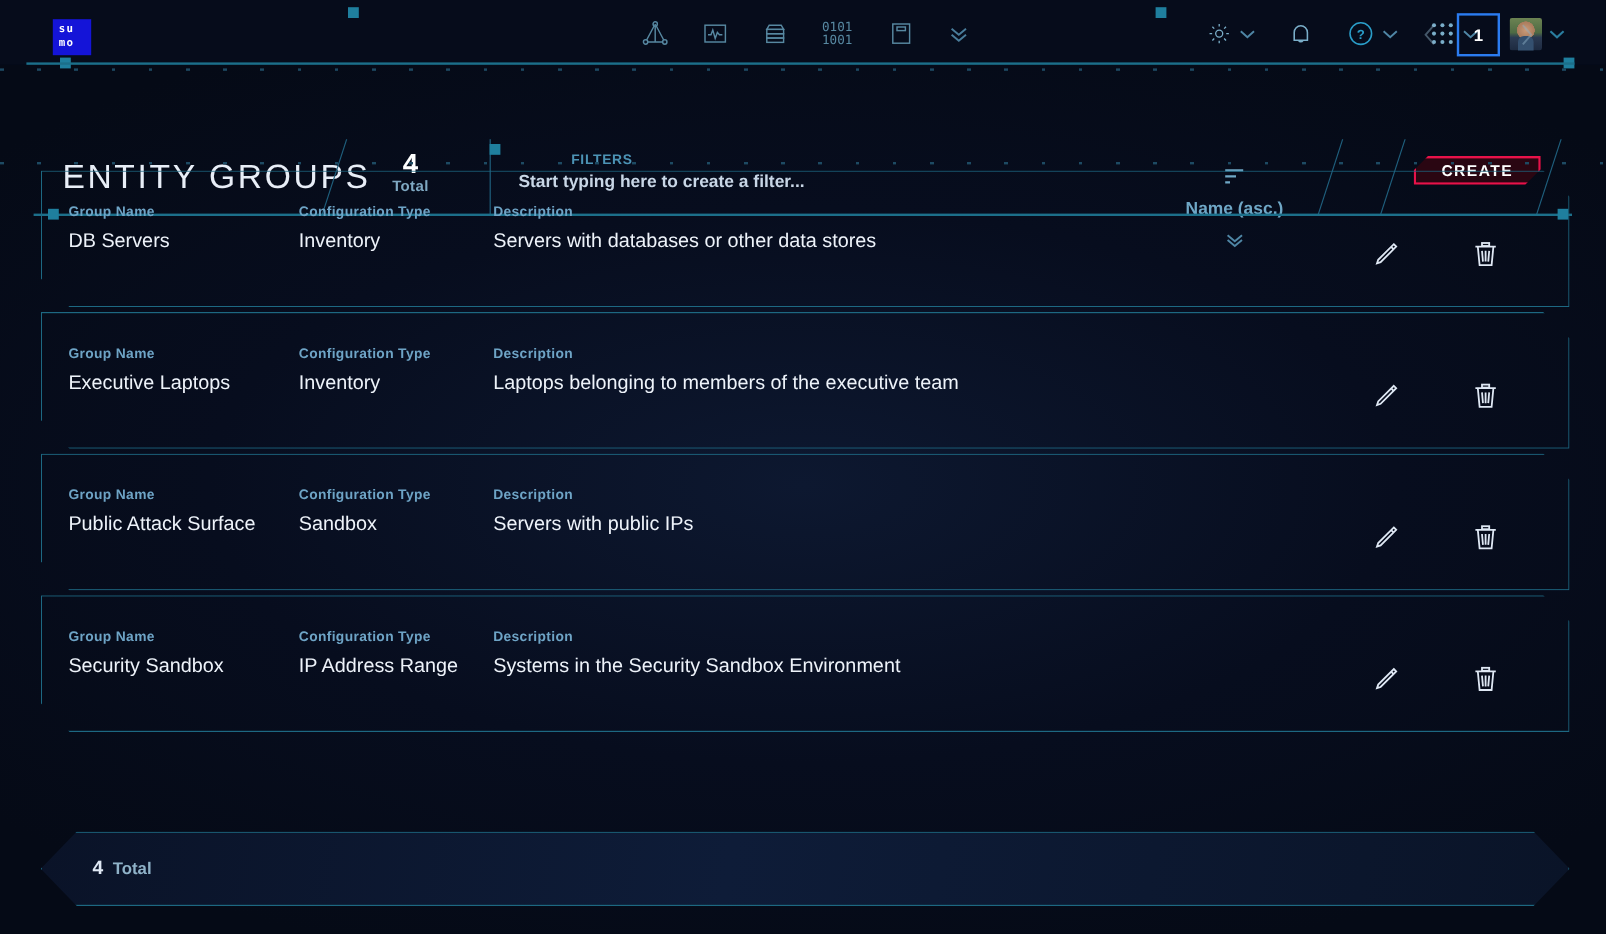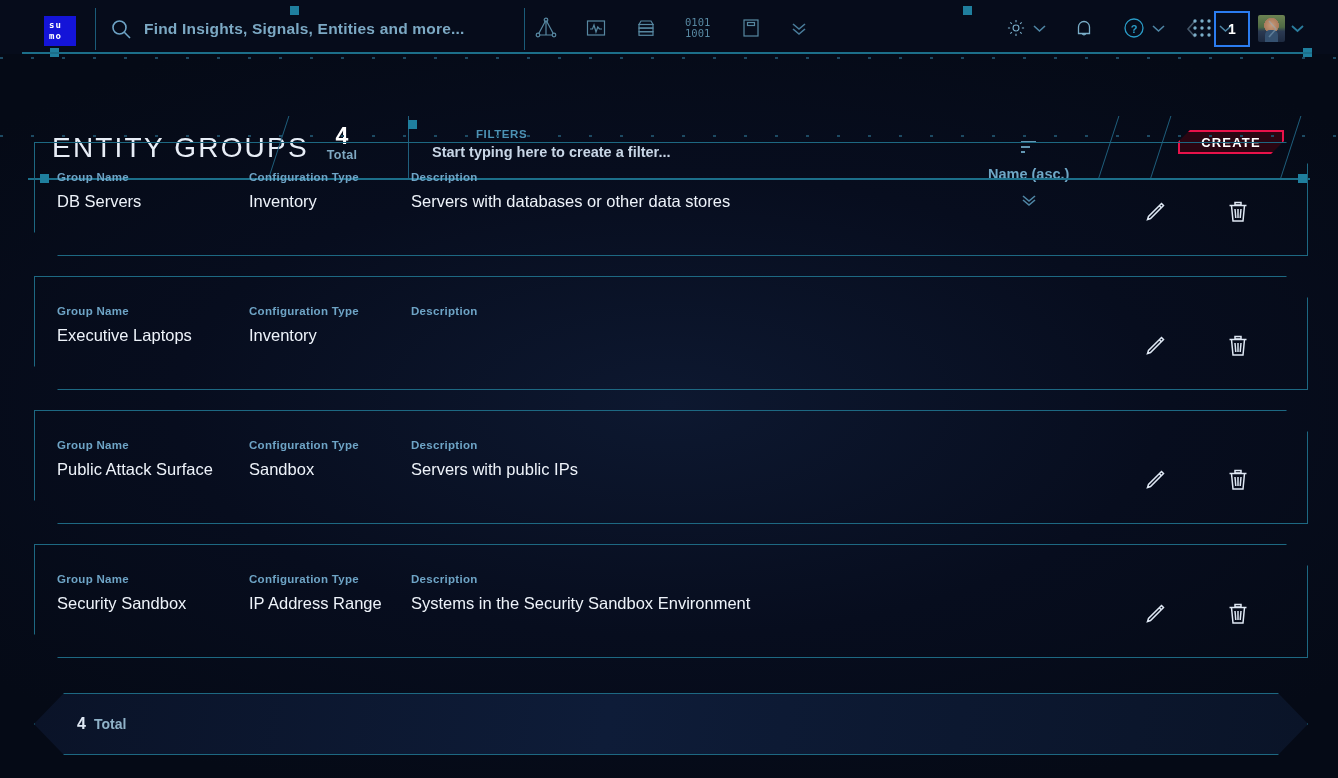--- a/index.html
+++ b/index.html
@@ -213,21 +213,21 @@
     background-image: repeating-linear-gradient(to right, #1d4a63 0 3px, transparent 3px 31px);
   }
   .dotrow.d1 { top: 57px; }
   .dotrow.d2 { top: 135px; }
 
   
   .cards { position: absolute; left: 0; top: 142px; width: 1338px; }
 
   .card {
     position: relative;
-    margin: 0 0 20px 34px;
+    margin: 0 0 4px 34px;
     width: 1274px;
     background: linear-gradient(103deg, #0a1428 0%, #102murder 0%, #0e1c38 42%, #0b1730 72%, #091329 100%);
     border: 1px solid #1d6882;
     clip-path: polygon(0 0, calc(100% - 22px) 0, 100% 22px, 100% 100%, 24px 100%, 0 calc(100% - 24px));
   }
   .card-inner {
     display: flex;
     align-items: flex-start;
     padding: 28px 0 28px 22px;
     min-height: 108px;
@@ -291,29 +291,20 @@
     <div class="cap cap-tl"></div>
     <div class="cap cap-bl"></div>
     <div class="cap cap-tr"></div>
     <div class="cap cap-br"></div>
 
     <div class="logo">
       <span>su</span><br>
       <span>mo</span>
     </div>
 
-    <div class="searchbox">
-      <span>
-        <svg width="22" height="22" viewBox="0 0 22 22" fill="none" stroke="#6ea4c6" stroke-width="1.6">
-          <circle cx="9.5" cy="9.5" r="6.5"></circle>
-            <line x1="14.3" y1="14.3" x2="20" y2="20"></line>
-        </svg>
-      </span>
-      <span class="search-ph">Find Insights, Signals, Entities and more...</span>
-    </div>
 
     <div class="navicons">
       <span class="ni">
         <svg width="24" height="24" viewBox="0 0 24 24" fill="none" stroke="#5e93ad" stroke-width="1.2">
           <path d="M12 4 L20 19 L4 19 Z"></path>
             <circle cx="12" cy="4" r="1.8" fill="#0a1224"></circle>
           <circle cx="20" cy="19" r="1.8" fill="#0a1224"></circle>
             <circle cx="4" cy="19" r="1.8" fill="#0a1224"></circle>
           <line x1="12" y1="4" x2="12" y2="19"></line>
         </svg>
@@ -513,20 +504,21 @@
         <div class="col col-name">
           <div class="lbl">Group Name</div>
           <div class="val">Executive Laptops</div>
         </div>
         <div class="col col-type">
           <div class="lbl">Configuration Type</div>
           <div class="val">Inventory</div>
         </div>
         <div class="col col-desc">
           <div class="lbl">Description</div>
+          <div class="val">Laptops belonging to members of the executive team</div>
         </div>
         <div class="card-actions">
           <span class="act">
             <svg width="30" height="30" viewBox="0 0 30 30" fill="none" stroke="#dfe8f4" stroke-width="1.5">
               <path d="M22.5 6.5l2 2-13 13-3 1 1-3z"></path>
                 <line x1="20.3" y1="8.7" x2="22.3" y2="10.7"></line>
             </svg>
           </span>
           <span class="act">
             <svg width="30" height="30" viewBox="0 0 30 30" fill="none" stroke="#dfe8f4" stroke-width="1.5">

